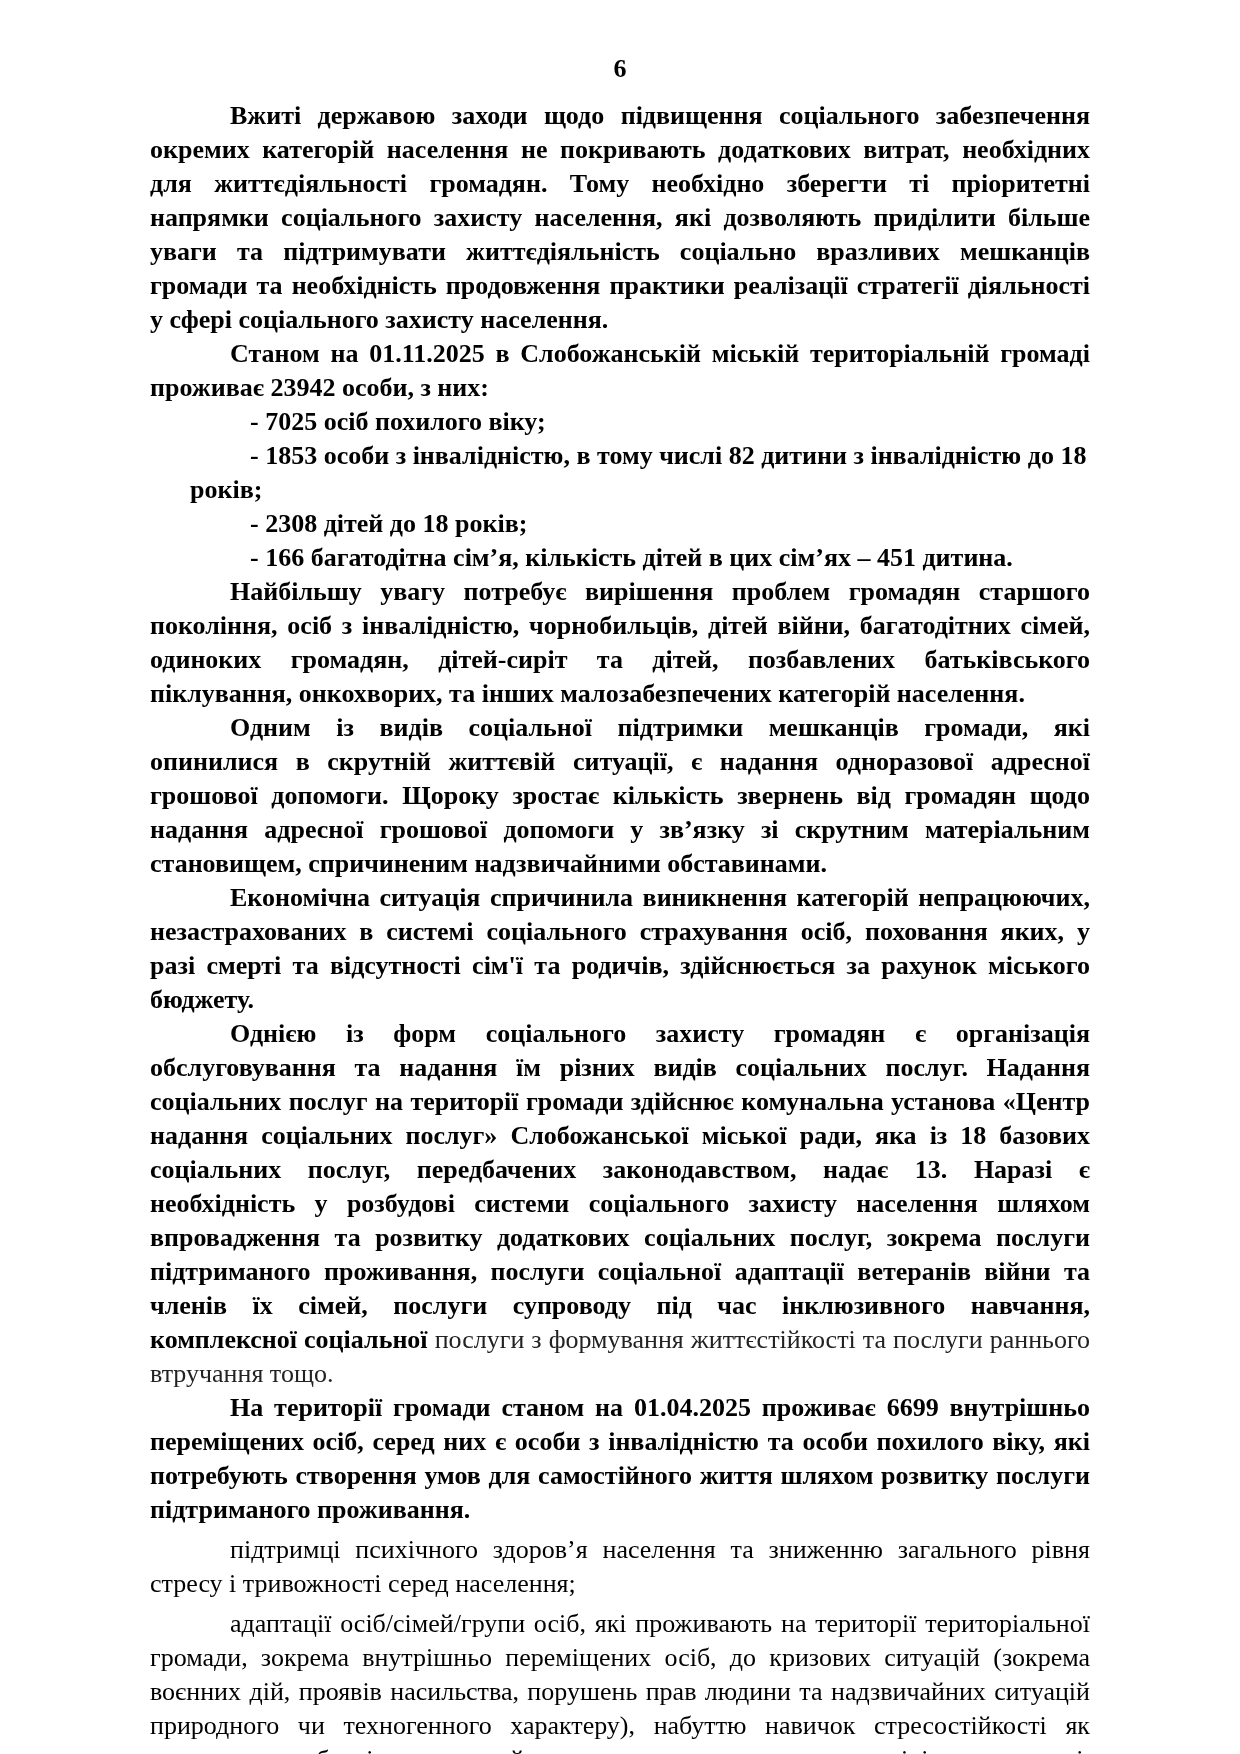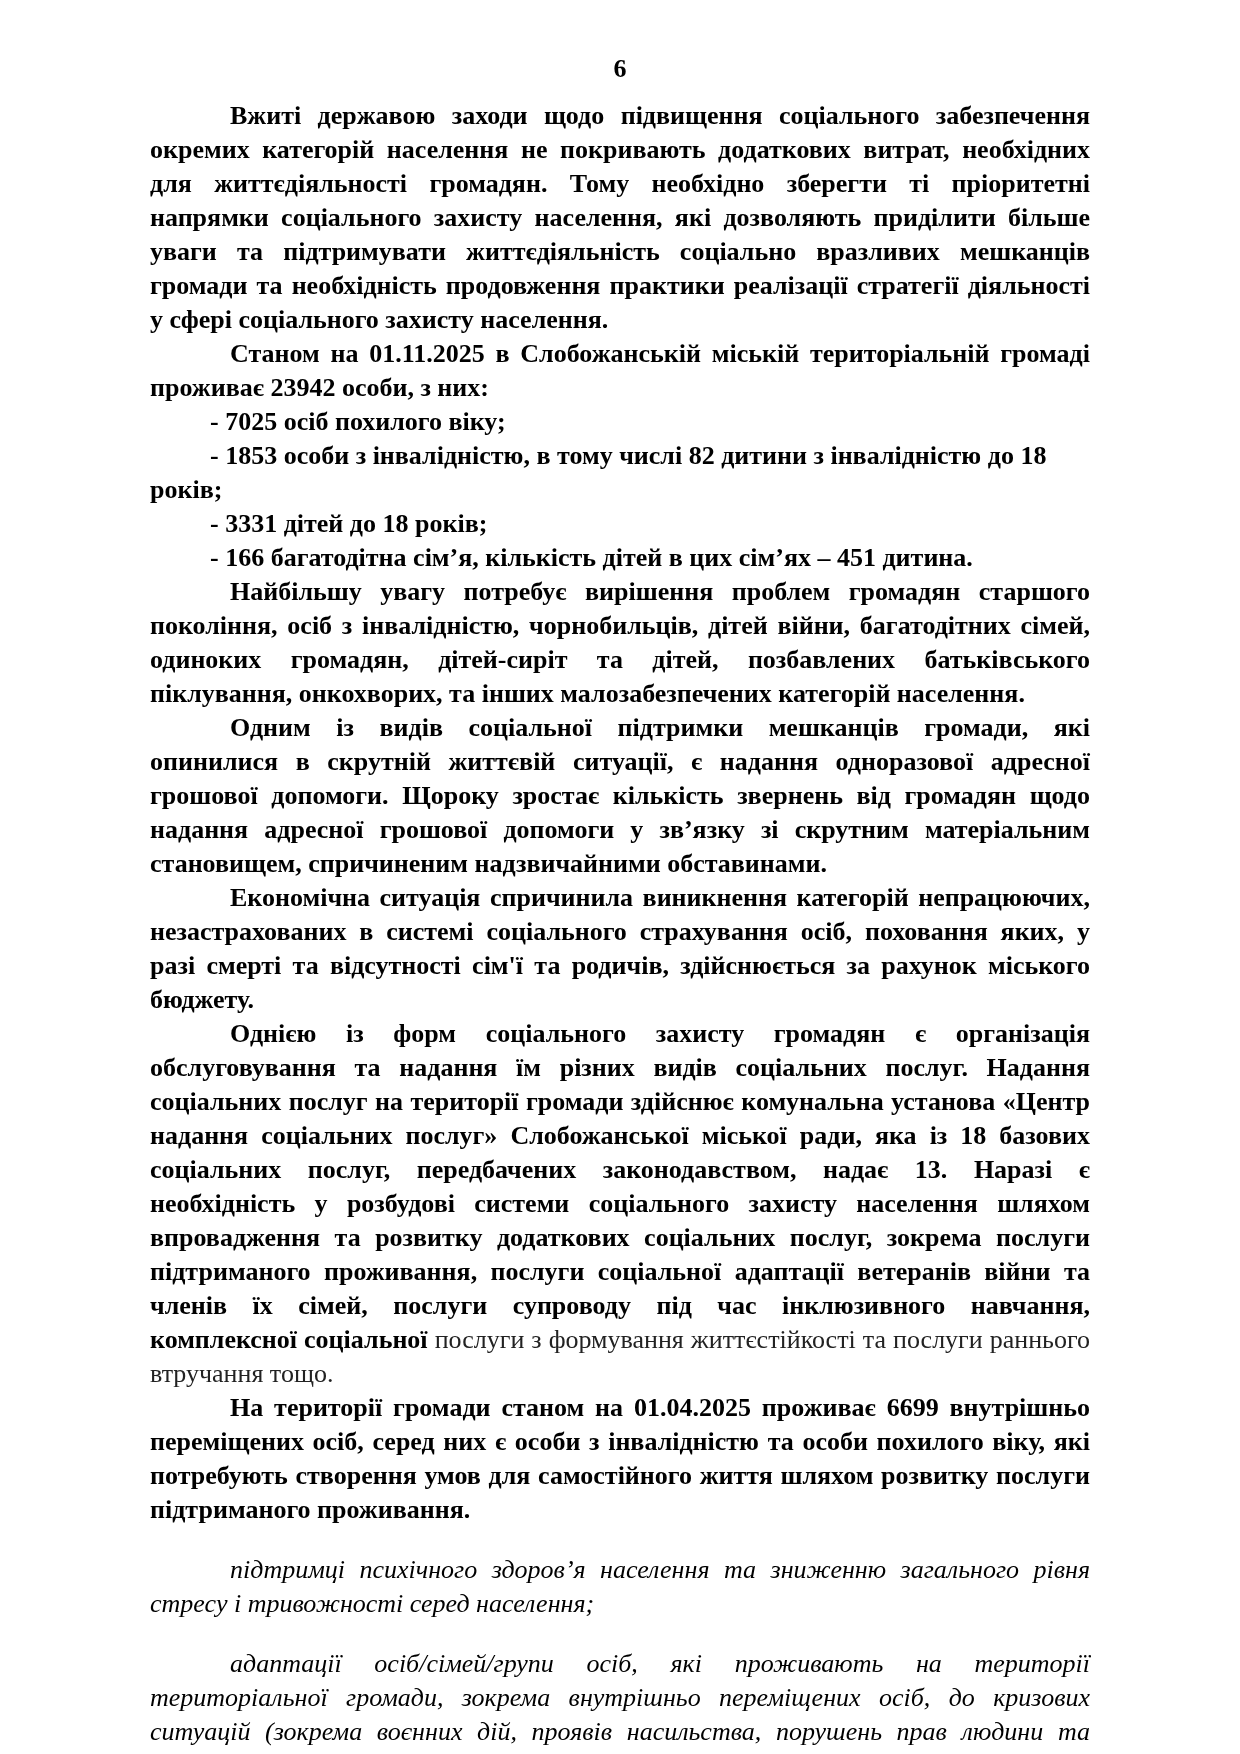--- a/index.html
+++ b/index.html
@@ -21,37 +21,37 @@
   }
   .body-text { margin: 15px 150px 0 150px; }
   .para {
     margin: 0;
     font-size: 26px;
     line-height: 34px;
     text-align: justify;
     text-indent: 80px;
   }
   .bold { font-weight: bold; }
-  .li { text-indent: 60px; text-align: left; }
+  .li { text-indent: 60px; text-align: left; margin-left: 40px; }
   .light { font-weight: normal; color: #222222; }
-  .spaced { margin-top: 26px; font-style: italic; }
+  .spaced { margin-top: 6px; }
 </style>
 </head>
 <body>
 
 <div class="sheet">
   <div class="page-number">6</div>
 
   <div class="body-text">
     <p class="para bold">Вжиті державою заходи щодо підвищення соціального забезпечення окремих категорій населення не покривають додаткових витрат, необхідних для життєдіяльності громадян. Тому необхідно зберегти ті пріоритетні напрямки соціального захисту населення, які дозволяють приділити більше уваги та підтримувати життєдіяльність соціально вразливих мешканців громади та необхідність продовження практики реалізації стратегії діяльності у сфері соціального захисту населення.</p>
     <p class="para bold">Станом на 01.11.2025 в Слобожанській міській територіальній громаді проживає 23942 особи, з них:</p>
 
     <p class="para bold li">- 7025 осіб похилого віку;</p>
     <p class="para bold li">- 1853 особи з інвалідністю, в тому числі 82 дитини з інвалідністю до 18 років;</p>
-    <p class="para bold li">- 3331 дітей до 18 років;</p>
+    <p class="para bold li">- 2308 дітей до 18 років;</p>
     <p class="para bold li">- 166 багатодітна сім’я, кількість дітей в цих сім’ях – 451 дитина.</p>
 
     <p class="para bold">Найбільшу увагу потребує вирішення проблем громадян старшого покоління, осіб з інвалідністю, чорнобильців, дітей війни, багатодітних сімей, одиноких громадян, дітей-сиріт та дітей, позбавлених батьківського піклування, онкохворих, та інших малозабезпечених категорій населення.</p>
     <p class="para bold">Одним із видів соціальної підтримки мешканців громади, які опинилися в скрутній життєвій ситуації, є надання одноразової адресної грошової допомоги. Щороку зростає кількість звернень від громадян щодо надання адресної грошової допомоги у зв’язку зі скрутним матеріальним становищем, спричиненим надзвичайними обставинами.</p>
     <p class="para bold">Економічна ситуація спричинила виникнення категорій непрацюючих, незастрахованих в системі соціального страхування осіб, поховання яких, у разі смерті та відсутності сім'ї та родичів, здійснюється за рахунок міського бюджету.</p>
 
     <p class="para bold"><span>Однією із форм соціального захисту громадян є організація обслуговування та надання їм різних видів соціальних послуг. Надання соціальних послуг на території громади здійснює комунальна установа «Центр надання соціальних послуг» Слобожанської міської ради, яка із 18 базових соціальних послуг, передбачених законодавством, надає 13. Наразі є необхідність у розбудові системи соціального захисту населення шляхом впровадження та розвитку додаткових соціальних послуг, зокрема послуги підтриманого проживання, послуги соціальної адаптації ветеранів війни та членів їх сімей, послуги супроводу під час інклюзивного навчання, комплексної соціальної </span><span class="light">послуги з формування життєстійкості та послуги раннього втручання тощо.</span></p>
 
     <p class="para bold">На території громади станом на 01.04.2025 проживає 6699 внутрішньо переміщених осіб, серед них є особи з інвалідністю та особи похилого віку, які потребують створення умов для самостійного життя шляхом розвитку послуги підтриманого проживання.</p>
 

